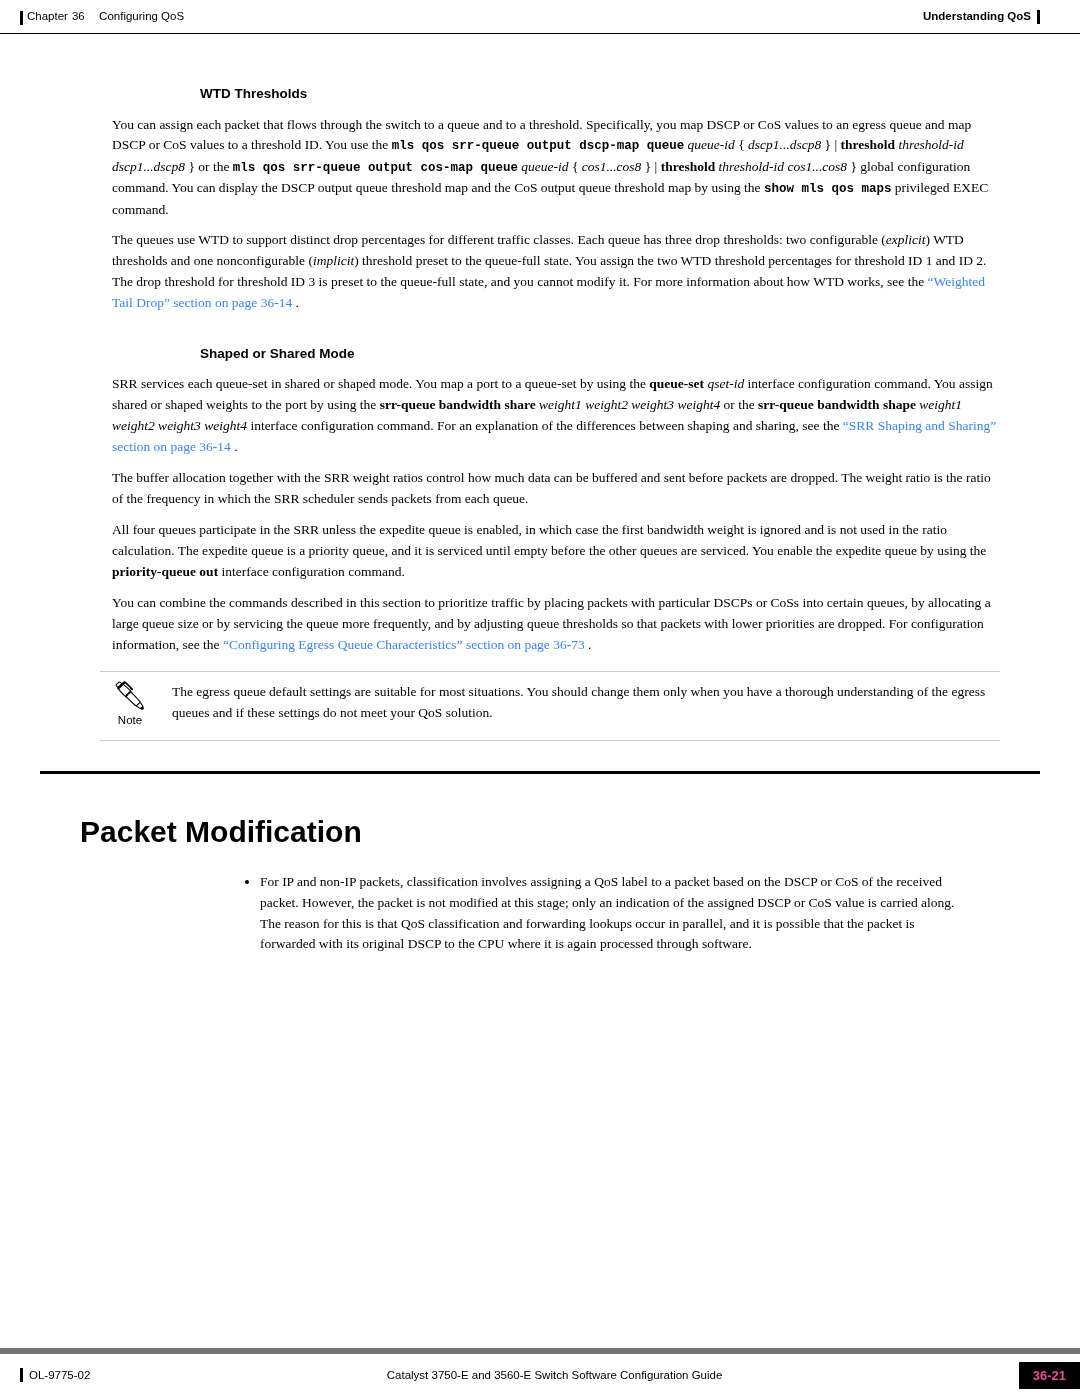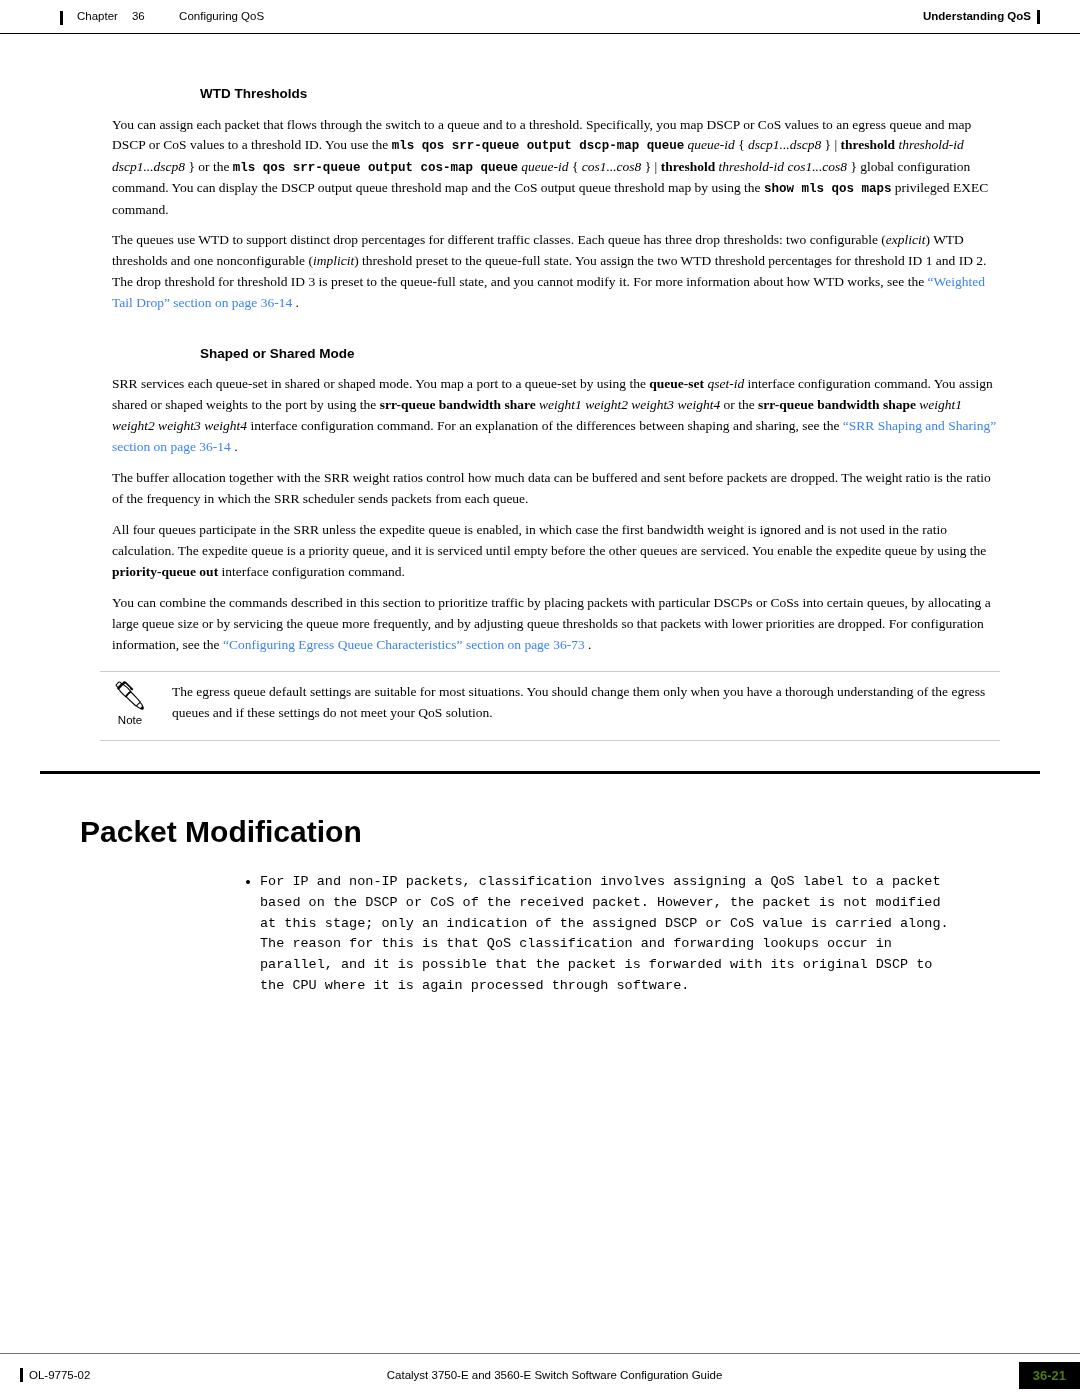--- a/index.html
+++ b/index.html
@@ -20,22 +20,21 @@
       justify-content: space-between;
       align-items: center;
       padding: 8px 40px 8px 20px;
       border-bottom: 1px solid #000;
       font-size: 11.5px;
       font-family: Arial, Helvetica, sans-serif;
     }
     .page-header .left {
       display: flex;
       align-items: flex-end;
-      gap: 14px;
-      margin-left: 40px;
+      gap: 4px;
     }
     .page-header .left .bar {
       width: 3px;
       height: 14px;
       background: #000;
       display: inline-block;
     }
     .page-header .right {
       font-weight: bold;
       display: flex;
@@ -143,61 +142,60 @@
       font-size: 30px;
       font-weight: bold;
       margin-bottom: 18px;
     }
 
     
     .bullet-list {
       margin-left: 180px;
       margin-right: 40px;
       margin-bottom: 12px;
-      font-family: Liberation Mono, monospace;
     }
     .bullet-list li {
       margin-bottom: 8px;
       list-style-type: disc;
       font-size: 13.5px;
       line-height: 1.55;
     }
 
     
     .page-footer {
       position: absolute;
       bottom: 0;
       left: 0;
       right: 0;
       display: flex;
       justify-content: space-between;
       align-items: center;
       padding: 8px 0px 8px 20px;
-      border-top: 1px solid #737373;
+      border-top: 6px solid #737373;
       font-size: 11.5px;
       font-family: Arial, Helvetica, sans-serif;
     }
     .footer-left {
       display: flex;
       align-items: center;
       gap: 6px;
     }
     .footer-left .bar {
       width: 3px;
       height: 14px;
       background: #000;
       display: inline-block;
     }
     .footer-center {
       flex: 1;
       text-align: center;
     }
     .footer-right {
       background: #000;
-      color: #4d7c0f;
+      color: #ec4899;
       font-weight: bold;
       font-size: 13px;
       padding: 4px 14px;
       font-family: Arial, Helvetica, sans-serif;
     }
   </style>
 </head>
 <body>
 
 <div class="page-header">

